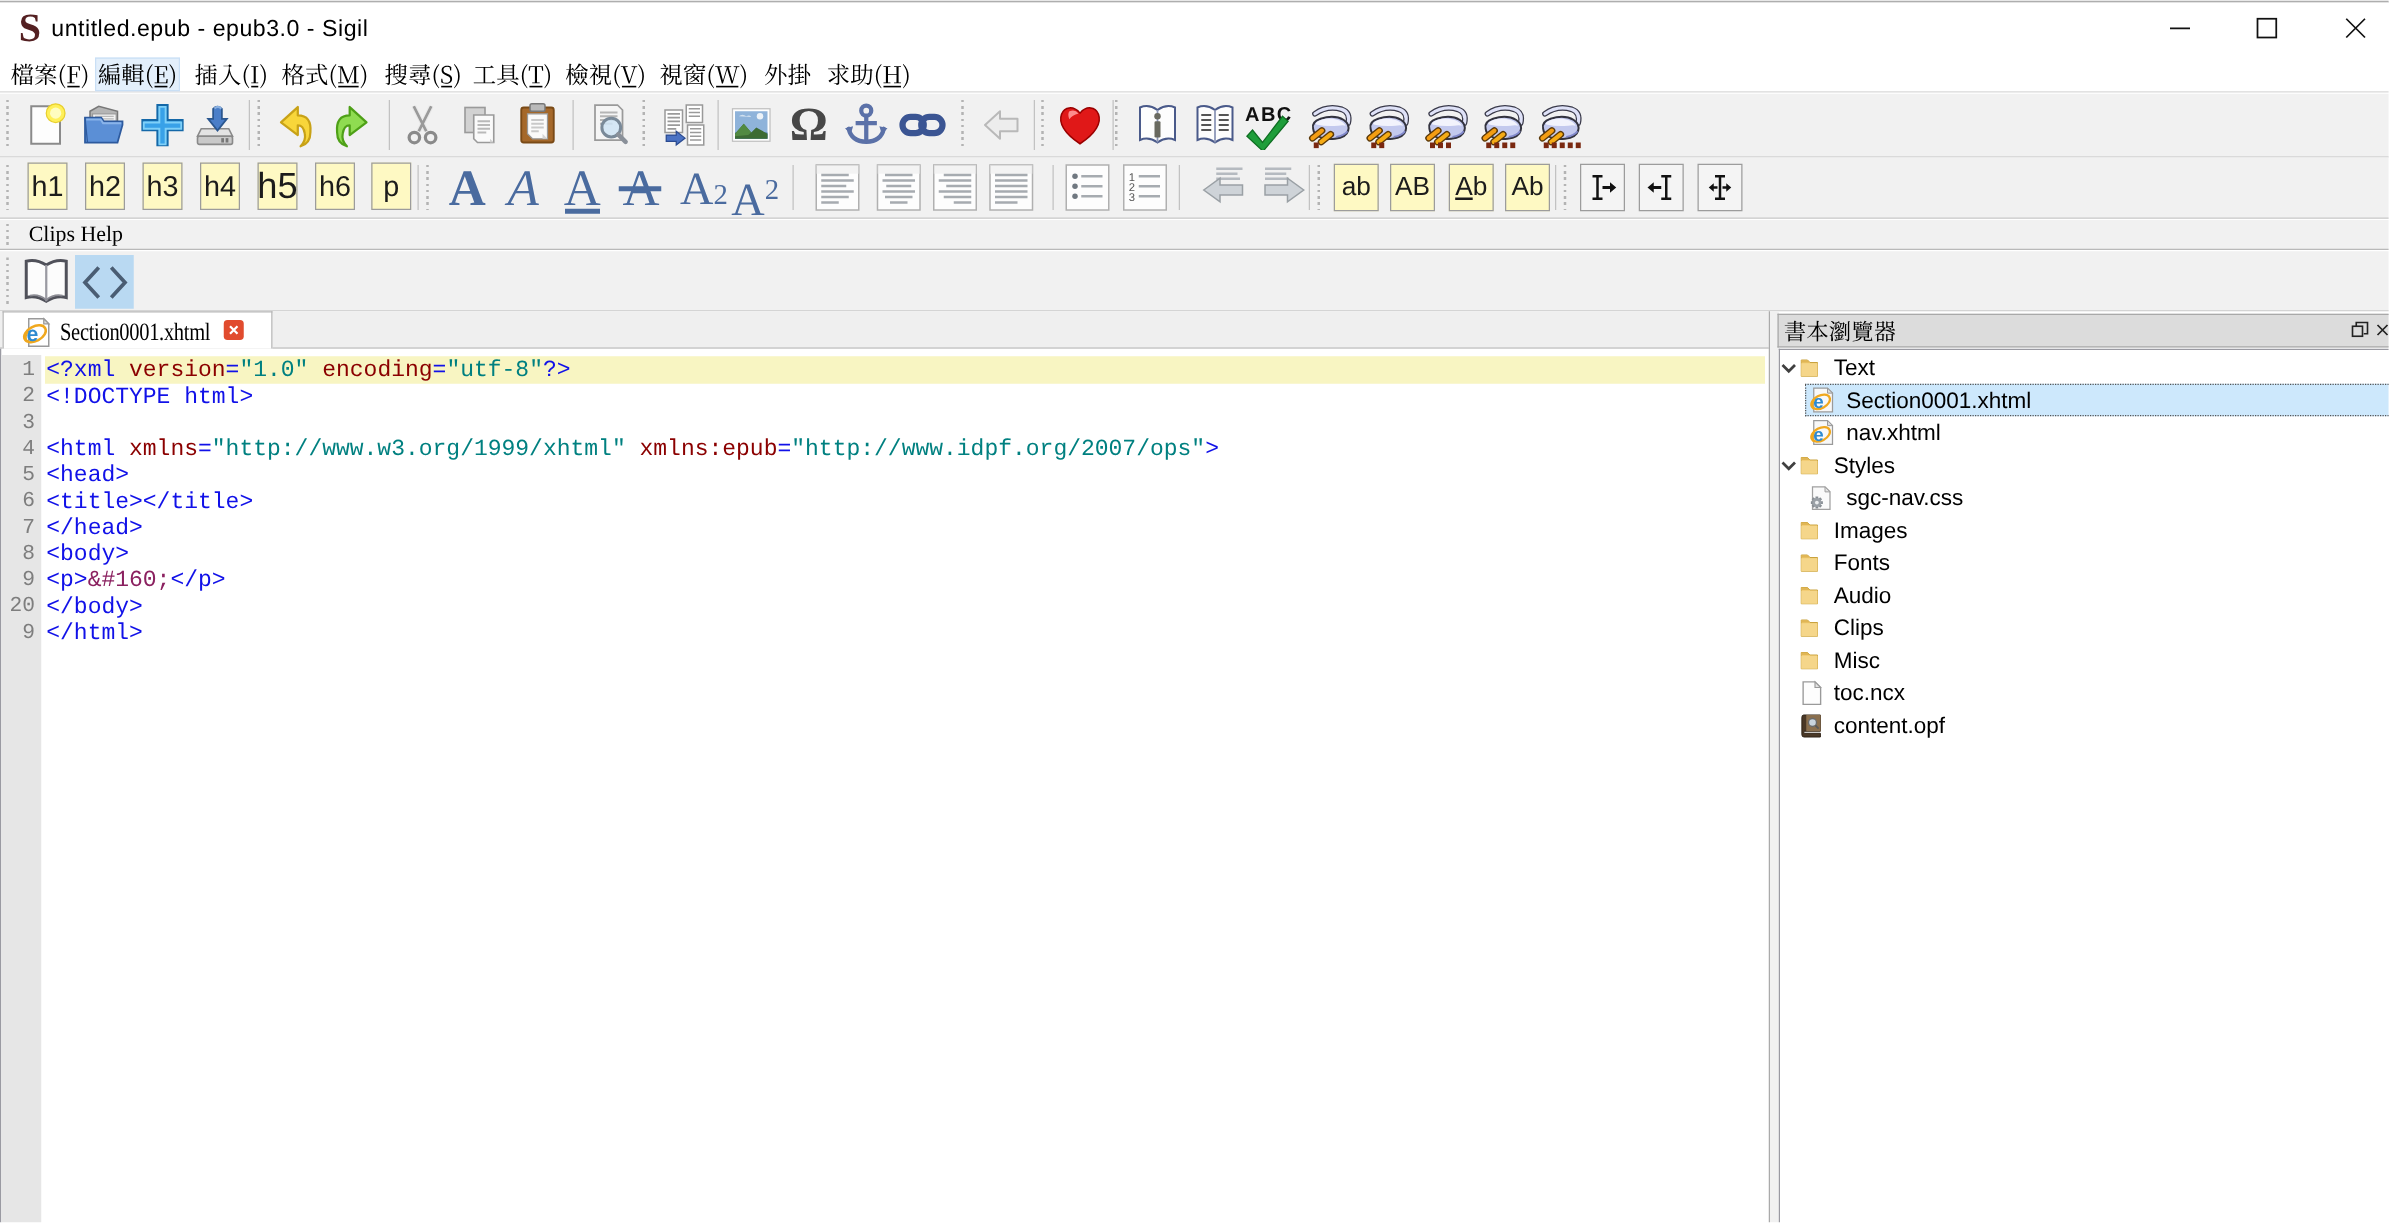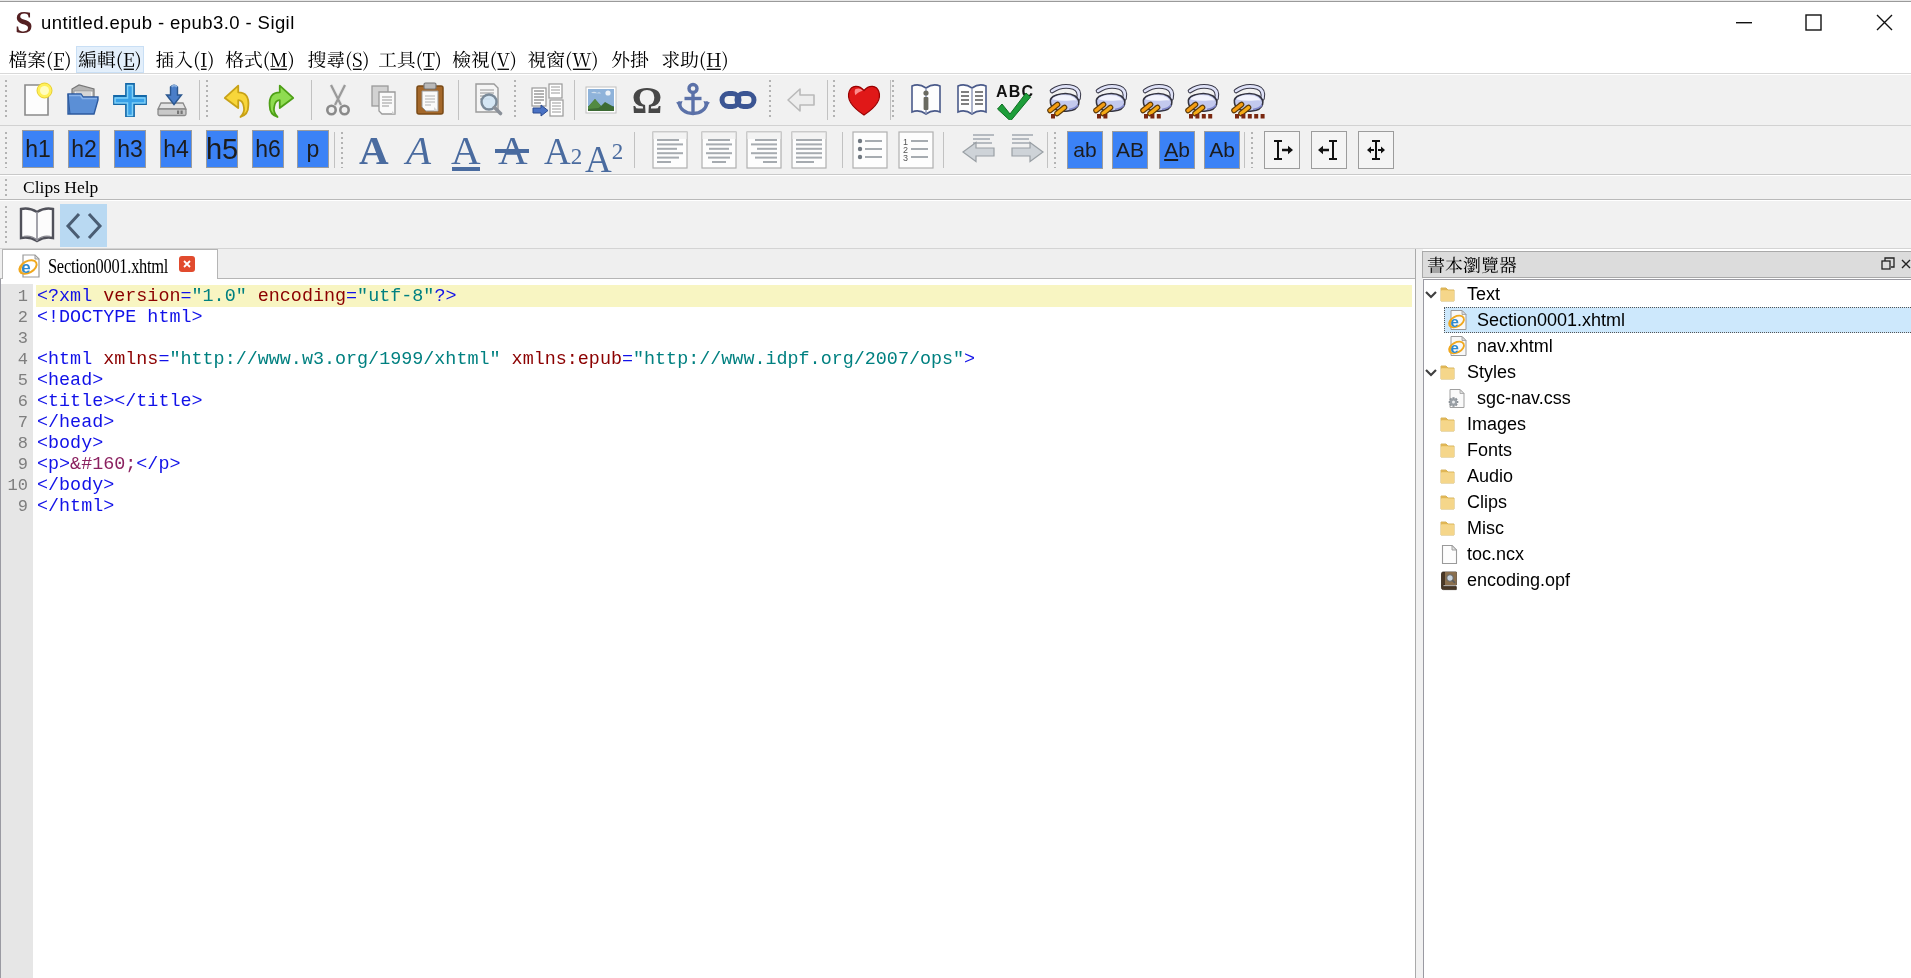--- a/index.html
+++ b/index.html
@@ -1,21 +1,21 @@
 <!DOCTYPE html>
 <html><head><meta charset="utf-8"><style>
 html,body{margin:0;padding:0;}
 body{width:1911px;height:978px;position:relative;overflow:hidden;background:#fff;
  font-family:"Liberation Sans",sans-serif;}
 .ab{position:absolute;}
 .tb{position:absolute;left:0;width:1911px;background:#f1f1f1;}
 .handle{position:absolute;width:2px;background-image:repeating-linear-gradient(to bottom,#b3b3b3 0 2px,transparent 2px 5px);}
 .vsep{position:absolute;width:1px;background:#c2c2c2;}
 .icon{position:absolute;display:flex;align-items:center;justify-content:center;}
-.btn{position:absolute;box-sizing:border-box;border:1px solid #9c9c9c;background:#3b82f6;
+.btn{position:absolute;box-sizing:border-box;border:1px solid #9c9c9c;background:#fef9c3;
  display:flex;align-items:center;justify-content:center;color:#1c1c1c;}
 .serif{font-family:"Liberation Serif",serif;}
 .codeline{position:absolute;left:37px;height:21px;font-family:"Liberation Mono",monospace;
  font-size:18.4px;line-height:21px;white-space:pre;}
 .lnum{position:absolute;width:28px;text-align:right;height:21px;font-family:"Liberation Mono",monospace;
  font-size:17px;line-height:21px;color:#7e7e7e;}
 .trow{position:absolute;left:1424px;height:26px;display:flex;align-items:center;font-size:18px;color:#000;}
 </style></head><body>
 <div class="ab" style="left:0;top:0;width:1911px;height:2px;background:#e8e8e8;border-bottom:1px solid #9a9a9a;box-sizing:border-box"></div>
 <div class="ab" style="left:0;top:2px;width:1911px;height:43px;background:#fff"></div>
@@ -589,21 +589,21 @@
 <div class="lnum" style="left:0;top:370px">5</div>
 <div class="codeline" style="top:370px"><span style="color:#1111e8">&lt;head&gt;</span></div>
 <div class="lnum" style="left:0;top:391px">6</div>
 <div class="codeline" style="top:391px"><span style="color:#1111e8">&lt;title&gt;&lt;/title&gt;</span></div>
 <div class="lnum" style="left:0;top:412px">7</div>
 <div class="codeline" style="top:412px"><span style="color:#1111e8">&lt;/head&gt;</span></div>
 <div class="lnum" style="left:0;top:433px">8</div>
 <div class="codeline" style="top:433px"><span style="color:#1111e8">&lt;body&gt;</span></div>
 <div class="lnum" style="left:0;top:454px">9</div>
 <div class="codeline" style="top:454px"><span style="color:#1111e8">&lt;p&gt;</span><span style="color:#8b2160">&amp;#160;</span><span style="color:#1111e8">&lt;/p&gt;</span></div>
-<div class="lnum" style="left:0;top:475px">10</div>
+<div class="lnum" style="left:0;top:475px">20</div>
 <div class="codeline" style="top:475px"><span style="color:#1111e8">&lt;/body&gt;</span></div>
 <div class="lnum" style="left:0;top:496px">9</div>
 <div class="codeline" style="top:496px"><span style="color:#1111e8">&lt;/html&gt;</span></div>
 <div class="ab" style="left:1415px;top:249px;width:1px;height:729px;background:#aaa"></div>
 <div class="ab" style="left:1416px;top:249px;width:7px;height:729px;background:#f1f1f1"></div>
 <div class="ab" style="left:1422px;top:251px;width:489px;height:27px;background:#dcdcdc;border:1px solid #a9a9a9;border-right:none;box-sizing:border-box"></div>
 <div class="ab" style="left:1427px;top:251.1px"><svg width="90" height="26" viewBox="0 0 90.0 25.9" fill="#000" xmlns="http://www.w3.org/2000/svg">
       <path transform="translate(0.0,20.7) scale(0.018000,-0.018000)" d="M160 538 168 509H459V432H128L137 403H459V324H49L58 295H924C938 295 947 300 950 310C917 340 866 379 866 379L820 324H523V403H862C876 403 886 408 888 419C856 447 807 486 807 486L763 432H523V509H718V471H728C750 471 781 487 782 493V618H934C948 618 957 623 960 634C929 662 881 702 881 702L837 647H782V714C802 718 817 726 824 733L745 794L708 755H523V799C548 804 558 813 560 828L459 838V755H165L174 725H459V647H42L51 618H459V538ZM523 618H718V538H523ZM523 647V725H718V647ZM205 226V-78H215C241 -78 269 -63 269 -56V-24H725V-75H735C757 -75 790 -61 791 -55V183C811 187 827 196 834 204L752 265L715 226H275L205 256ZM725 6H269V89H725ZM725 118H269V196H725Z"></path>
       <path transform="translate(18.0,20.7) scale(0.018000,-0.018000)" d="M838 683 787 617H531V799C558 803 566 813 569 828L465 840V617H70L79 588H414C341 397 206 203 34 75L46 62C235 174 378 336 465 520V172H247L255 142H465V-77H478C504 -77 531 -62 531 -53V142H732C746 142 754 147 757 158C724 191 671 235 671 235L623 172H531V586C608 371 741 195 889 97C901 129 926 150 956 152L958 162C804 239 642 404 552 588H906C920 588 929 593 932 604C897 637 838 683 838 683Z"></path>
       <path transform="translate(36.0,20.7) scale(0.018000,-0.018000)" d="M88 208C77 208 47 208 47 208V186C67 184 80 182 93 173C113 158 118 76 105 -23C107 -55 119 -73 136 -73C169 -73 189 -47 191 -5C195 78 167 125 165 170C165 195 170 226 177 256C185 303 240 520 268 638L249 642C124 264 124 264 110 230C102 208 99 208 88 208ZM43 599 34 590C73 564 118 517 133 477C203 435 245 575 43 599ZM101 835 92 825C133 798 184 747 200 703C272 661 315 805 101 835ZM299 159 286 152C309 126 334 79 339 44C386 5 434 98 299 159ZM946 809 851 820V26C851 10 846 4 827 4C809 4 712 12 712 12V-4C754 -9 778 -17 793 -27C806 -37 811 -53 813 -72C900 -64 909 -31 909 19V783C934 786 944 795 946 809ZM807 682 717 693V166H729C750 166 774 180 774 188V658C797 661 805 670 807 682ZM392 683 378 677C395 652 411 616 419 580L345 534V723C385 732 436 748 473 766C490 759 499 760 507 767L448 823C422 800 390 778 360 760L293 768V529C293 514 290 509 266 496L296 435C303 438 311 446 317 457C356 492 396 531 423 557C424 543 424 530 423 517C466 470 522 585 392 683ZM495 448C521 448 533 453 537 464L486 480C537 540 562 618 571 715H632C628 591 620 541 607 528C602 523 596 522 584 522C571 522 546 523 529 524L528 507C542 505 557 501 564 494C572 487 574 473 574 461C597 461 620 467 638 482C664 506 676 560 679 711C698 714 709 718 716 725L652 777L623 745H454L463 715H517C515 631 503 552 463 487L444 493C402 428 307 333 221 280L232 267C326 307 420 375 480 433C549 393 607 341 633 302C692 278 734 393 492 445ZM540 360 503 315H326L334 286H424V209H254L262 180H424V21C351 14 291 9 255 7L282 -73C292 -72 301 -65 306 -52C465 -19 585 10 674 32L672 48L542 34C566 61 590 90 607 112C627 109 641 116 646 127L563 163C548 125 526 71 508 30L482 27V180H638C651 180 660 185 663 196C637 222 595 254 595 254L559 209H482V286H580C594 286 603 291 606 302C580 327 540 360 540 360Z"></path>
@@ -729,12 +729,12 @@
   </div>
 <div class="trow" style="top:541px;left:1467px">toc.ncx</div>
 <div class="icon" style="left:1440px;top:570px;width:20px;height:21px">
     <svg width="20" height="21" viewBox="0 0 20 21" xmlns="http://www.w3.org/2000/svg">
       <path d="M3 2 q-1.5 0 -1.5 1.8 v14 q0 1.8 1.8 1.8 h13 v-3 h-12.5 q-0.8 0 -0.8 -0.8 q0 -0.8 0.8 -0.8 h12.5 v-13 z" fill="#4a3826" stroke="#2e2216" stroke-width="0.8"></path>
       <rect x="5" y="2" width="11.5" height="13" fill="#8a6f4e"></rect>
       <circle cx="10" cy="8" r="3.2" fill="#c9d4de" stroke="#6a6a6a" stroke-width="1.1"></circle>
       <path d="M12.3 10.3 l2.6 2.6" stroke="#5a5a5a" stroke-width="1.6"></path>
     </svg>
   </div>
-<div class="trow" style="top:567px;left:1467px">encoding.opf</div>
+<div class="trow" style="top:567px;left:1467px">content.opf</div>
 </body></html>

